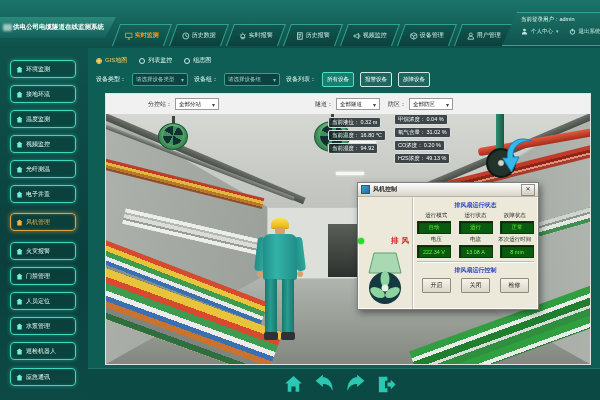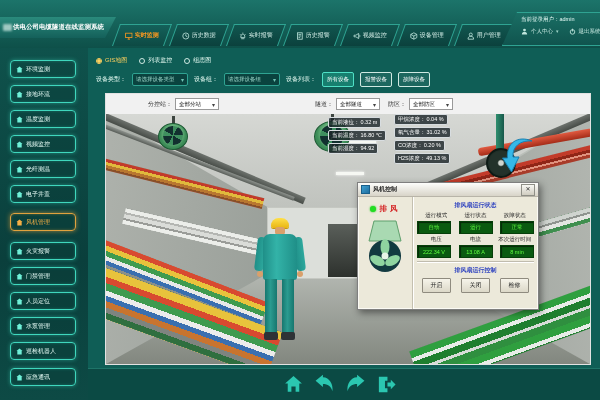--- a/index.html
+++ b/index.html
@@ -103,21 +103,21 @@
 
   
   .dialog{position:absolute;left:357px;top:182px;width:180px;height:126px;background:#ece9da;border:1px solid #7f7f7f;box-shadow:2px 3px 7px rgba(0,0,0,.45),inset 0 0 0 1px #fbfaf4;z-index:10;}
   .dlg-title{height:13px;background:linear-gradient(180deg,#fdfdfb,#d8d4c8);border-bottom:1px solid #b8b4a8;display:flex;align-items:center;padding:0 3px;gap:3px;cursor:move;}
   .dlg-title-icon{width:7px;height:7px;background:linear-gradient(135deg,#3fa0d0,#1f6fa0);border:1px solid #195f8a;flex:none;}
   .dlg-title-text{font-size:6px;color:#222;font-weight:bold;flex:1;}
   .dlg-close{width:12px;height:10px;background:linear-gradient(180deg,#f8f8f4,#d0ccc0);border:1px solid #8f8f87;font-size:6px;line-height:9px;text-align:center;color:#333;cursor:pointer;}
   .dlg-close::after{content:"✕";}
   .dlg-body{position:relative;display:flex;height:112px;}
   .dlg-left{width:55px;border-right:1px solid #c4c0b0;box-shadow:1px 0 0 #ffffff;padding-top:7px;box-sizing:border-box;flex:none;}
-  .dev-row{display:flex;align-items:center;gap:4px;justify-content:center;}
+  .dev-row{display:flex;align-items:center;gap:4px;justify-content:space-between;margin-top:32px;}
   .dev-dot{width:6px;height:6px;border-radius:50%;background:#22dd22;box-shadow:0 0 2px #11cc11;flex:none;}
   .dev-label{font-size:7.5px;color:#d42222;font-weight:bold;letter-spacing:3px;}
   .fan-art{display:block;margin:5px auto 0;}
   .dlg-right{flex:1;padding:3px 4px 0;box-sizing:border-box;}
   .dlg-h{text-align:center;font-size:6px;font-weight:bold;color:#2a3fbf;margin:1px 0 2px;}
   .grid3{display:flex;justify-content:space-between;align-items:center;margin-bottom:2px;}
   .glabel{font-size:5.5px;color:#222;width:33%;text-align:center;white-space:nowrap;}
   .gval{width:32px;height:11px;background:#0a5a10;border:1px solid #063f0a;box-shadow:inset 1px 1px 1px rgba(0,0,0,.55);color:#5fff3f;font-size:5.5px;display:flex;align-items:center;justify-content:center;white-space:nowrap;}
   .dlg-div{height:0;border-top:1px solid #c0bcae;border-bottom:1px solid #ffffff;margin:3px 0;}
   .btnrow{display:flex;justify-content:space-around;margin-top:3px;}

